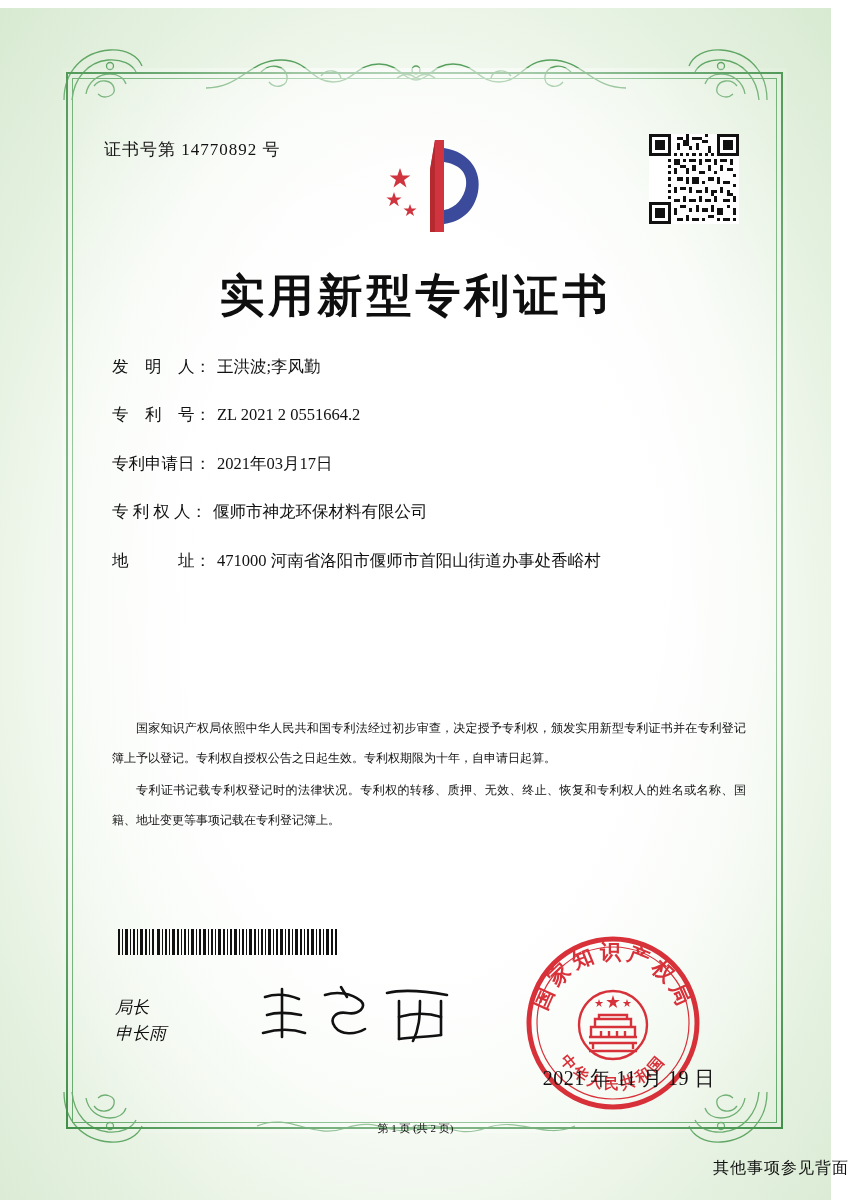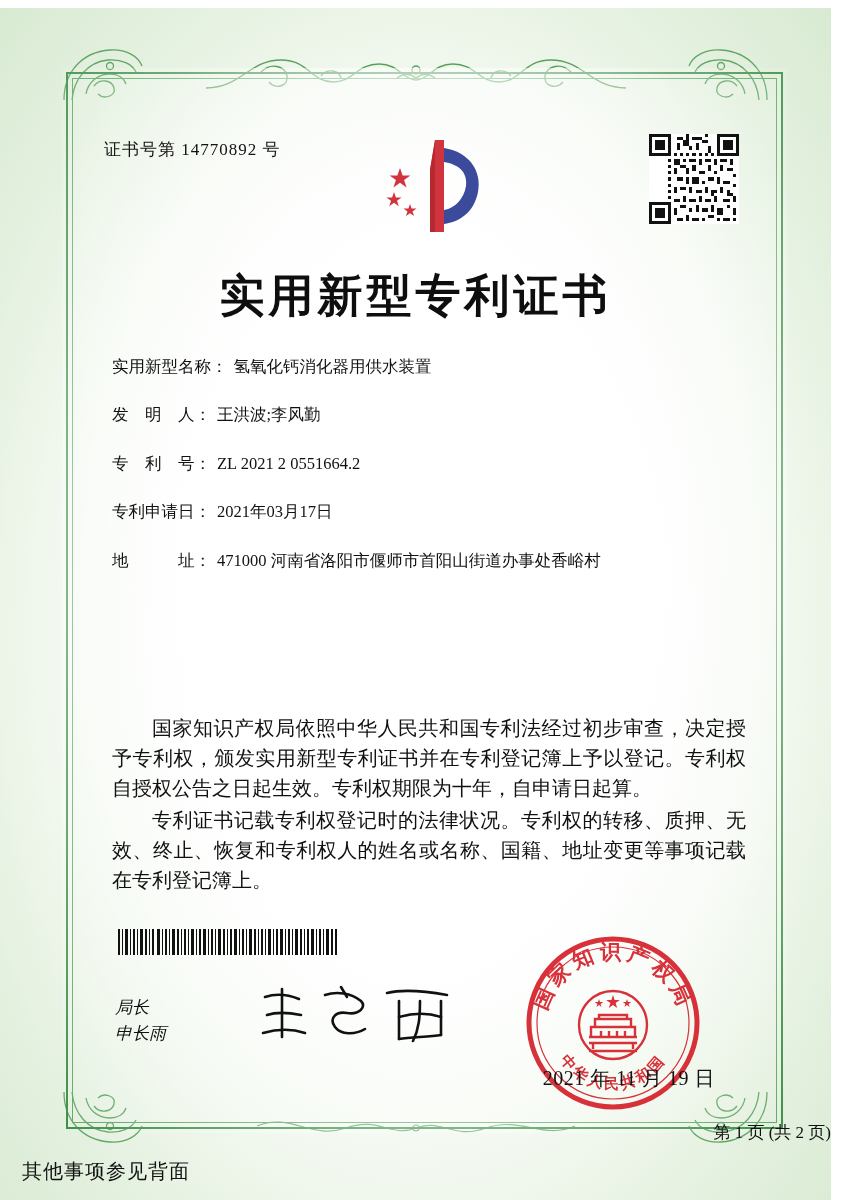--- a/index.html
+++ b/index.html
@@ -147,21 +147,21 @@
   .field-row.pair {
     justify-content: flex-start;
   }
   .pair-gap { display: inline-block; width: 72px; }
 
   
   .body-text {
     position: absolute;
     left: 112px; top: 705px;
     width: 634px;
-    font-size: 20px;
+    font-size: 12px;
     line-height: 30px;
     text-align: justify;
     color: #111;
   }
   .body-text p {
     margin: 0 0 2px 0;
     text-indent: 2em;
   }
 
   
@@ -202,29 +202,29 @@
     right: 116px; top: 1057px;
     font-size: 20px;
     color: #111;
     letter-spacing: .5px;
   }
 
   
   .page-num {
     position: absolute;
     left: 0; right: 0; top: 1113px;
+    text-align: center;
+    font-size: 11px;
+    color: #111;
+  }
+  .back-note {
+    position: absolute;
+    left: 0; right: 0; top: 1158px;
     text-align: right;
-    font-size: 17px;
-    color: #111;
-  }
-  .back-note {
-    position: absolute;
-    left: 0; right: 0; top: 1158px;
-    text-align: left;
-    font-size: 20px;
+    font-size: 16px;
     color: #111;
     letter-spacing: 1px;
     padding-left: 22px;
   }
 </style>
 </head>
 <body>
 
 <div class="certificate">
 
@@ -415,34 +415,34 @@
         <rect x="20" y="19" width="1" height="1"></rect>
           <rect x="26" y="19" width="1" height="1"></rect>
       </g>
     </svg>
   </div>
 
   <div class="title">实用新型专利证书</div>
 
   <div class="fields">
     <div class="field-row">
-      <span class="field-label">实用新型名称：</span>
-      <span class="field-value">氢氧化钙消化器用供水装置</span>
-    </div>
-    <div class="field-row">
       <span class="field-label">发　明　人：</span>
       <span class="field-value">王洪波;李风勤</span>
     </div>
     <div class="field-row">
       <span class="field-label">专　利　号：</span>
       <span class="field-value">ZL 2021 2 0551664.2</span>
     </div>
     <div class="field-row">
       <span class="field-label">专利申请日：</span>
       <span class="field-value">2021年03月17日</span>
+    </div>
+    <div class="field-row">
+      <span class="field-label">专 利 权 人：</span>
+      <span class="field-value">偃师市神龙环保材料有限公司</span>
     </div>
     <div class="field-row">
       <span class="field-label">地　　　址：</span>
       <span class="field-value">471000 河南省洛阳市偃师市首阳山街道办事处香峪村</span>
     </div>
   </div>
 
   <div class="body-text">
     <p>国家知识产权局依照中华人民共和国专利法经过初步审查，决定授予专利权，颁发实用新型专利证书并在专利登记簿上予以登记。专利权自授权公告之日起生效。专利权期限为十年，自申请日起算。</p>
     <p>专利证书记载专利权登记时的法律状况。专利权的转移、质押、无效、终止、恢复和专利权人的姓名或名称、国籍、地址变更等事项记载在专利登记簿上。</p>

